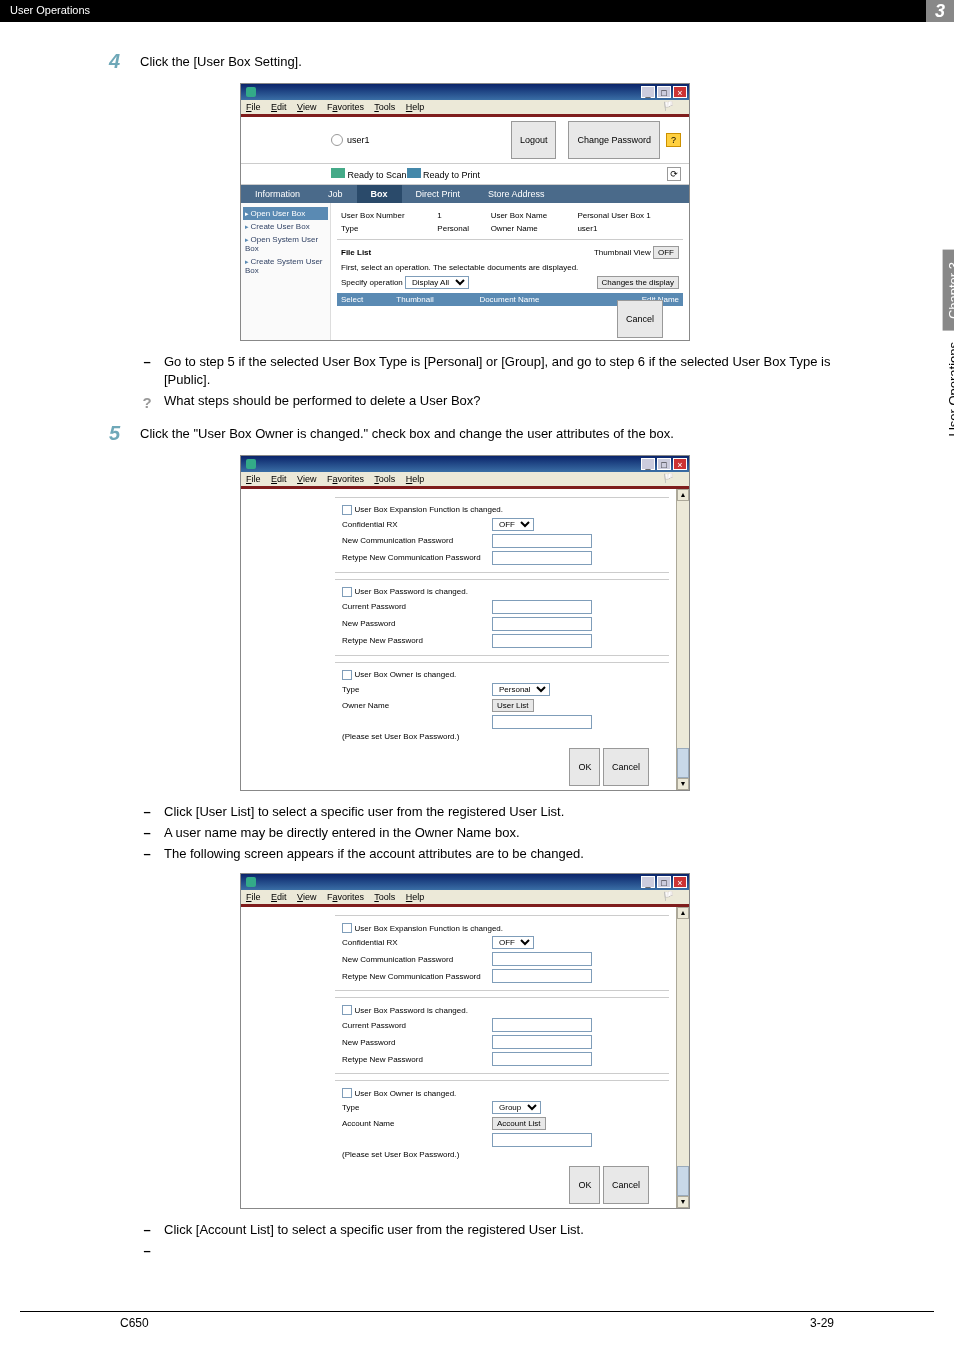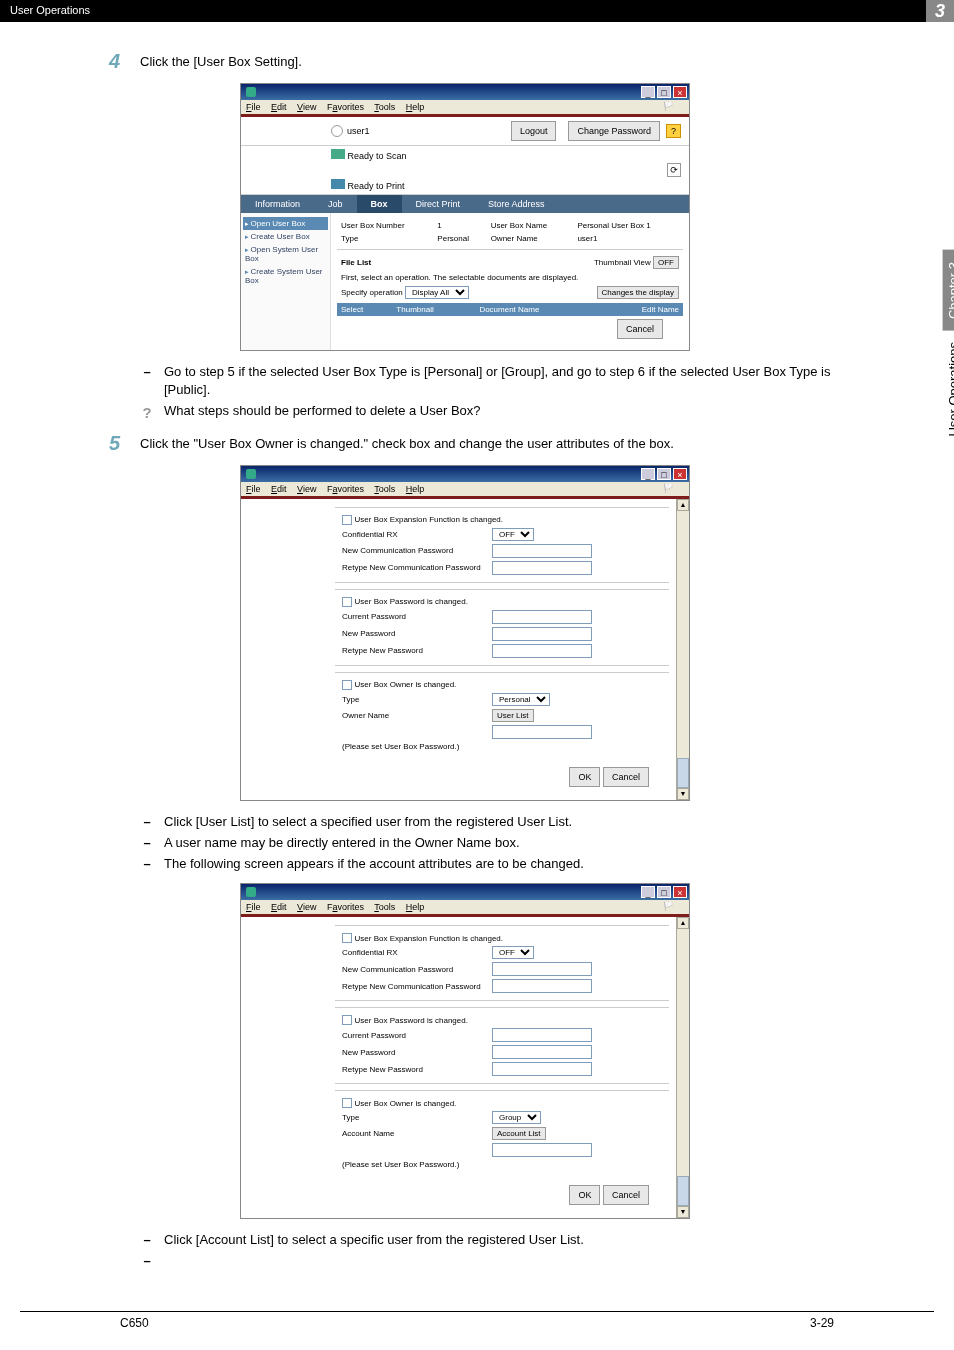--- a/index.html
+++ b/index.html
@@ -24,24 +24,24 @@
 .ss-ctrl span { width: 14px; height: 12px; display: inline-block; font-size: 9px; text-align: center; line-height: 12px; }
 .ss-ctrl .min, .ss-ctrl .max { background: #ccd; border: 1px solid #fff; }
 .ss-ctrl .close { background: #c33; color: #fff; border: 1px solid #fff; }
 .ss-menubar { background: #ece9d8; padding: 2px 5px; border-bottom: 3px solid #7f1d1d; color: #000; position: relative; }
 .ss-menubar span { margin-right: 8px; }
 .ss-menubar span u { text-decoration: underline; }
 .ss-flag { position: absolute; right: 4px; top: 1px; width: 14px; height: 12px; }
 .ss-body { background: #fff; padding: 0; }
 .ss-top { display: flex; align-items: center; padding: 4px 8px; border-bottom: 1px solid #ccc; }
 .ss-user-icon { width: 12px; height: 12px; border: 1px solid #999; border-radius: 50%; margin-right: 4px; }
-.ss-btn { background: #e8e8e8; border: 1px solid #999; padding: 4px 8px; font-size: 9px; cursor: pointer; }
+.ss-btn { background: #e8e8e8; border: 1px solid #999; padding: 13px 8px; font-size: 9px; cursor: pointer; }
 .ss-helpq { background: #ffd040; border: 1px solid #cc9000; padding: 1px 4px; margin-left: 6px; font-size: 9px; }
 .ss-status { padding: 3px 8px; display: flex; align-items: center; gap: 6px; border-bottom: 1px solid #ccc; }
-.ss-status-row { display: flex; flex-direction: column; gap: 18px; flex: 1; margin-left: 82px; }
+.ss-status-row { display: flex; flex-direction: row; gap: 0; flex: 1; margin-left: 82px; }
 .ss-status-icon { width: 14px; height: 10px; display: inline-block; }
 .ss-scan { background: #4a8; }
 .ss-print { background: #48a; }
 .ss-refresh { margin-left: auto; width: 14px; height: 14px; border: 1px solid #999; text-align: center; line-height: 12px; }
 .ss-tabs { background: #4a6a8a; display: flex; height: 18px; align-items: center; }
 .ss-tabs div { color: #fff; padding: 0 14px; font-size: 9px; line-height: 18px; }
 .ss-tabs .active { background: #2a4a6a; font-weight: bold; }
 .ss-main { display: flex; }
 .ss-side { width: 90px; background: #fafafa; padding: 4px 2px; border-right: 1px solid #ddd; }
 .ss-side div { font-size: 8px; padding: 2px 2px; color: #346; }
@@ -288,21 +288,21 @@
           <span class="ss-btn">OK</span>
           <span class="ss-btn">Cancel</span>
         </div>
       </div>
     </div>
   </div>
 
   <div class="sub-list">
     <div class="sub-item">
         <span class="marker">–</span>
-        <span>Click [User List] to select a specified user from the registered User List.</span>
+        <span>Click [User List] to select a specific user from the registered User List.</span>
       </div>
     <div class="sub-item">
         <span class="marker">–</span>
         <span>A user name may be directly entered in the Owner Name box.</span>
       </div>
     <div class="sub-item">
         <span class="marker">–</span>
         <span>The following screen appears if the account attributes are to be changed.</span>
       </div>
   </div>

